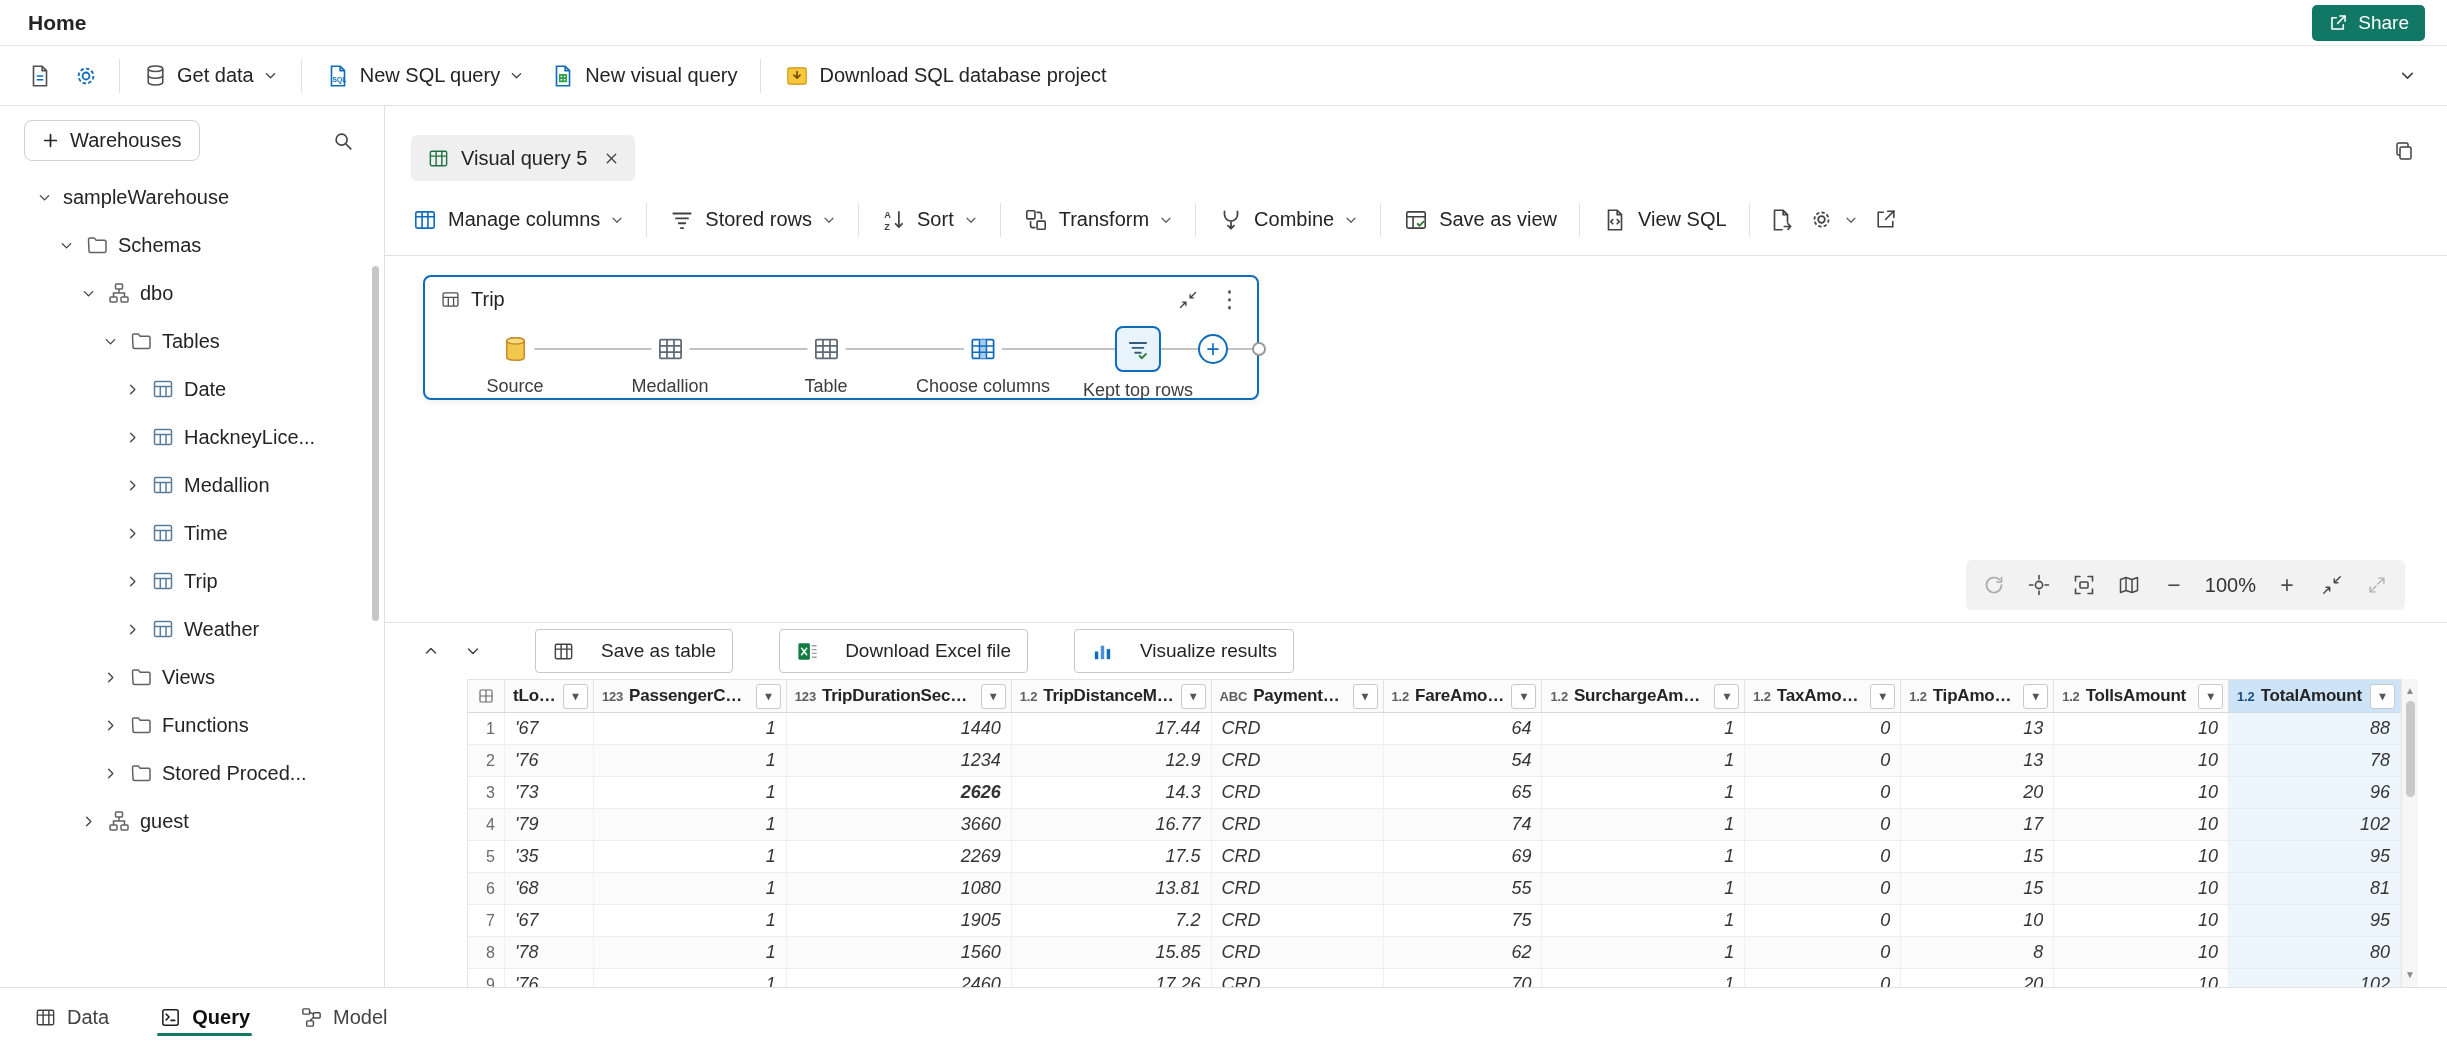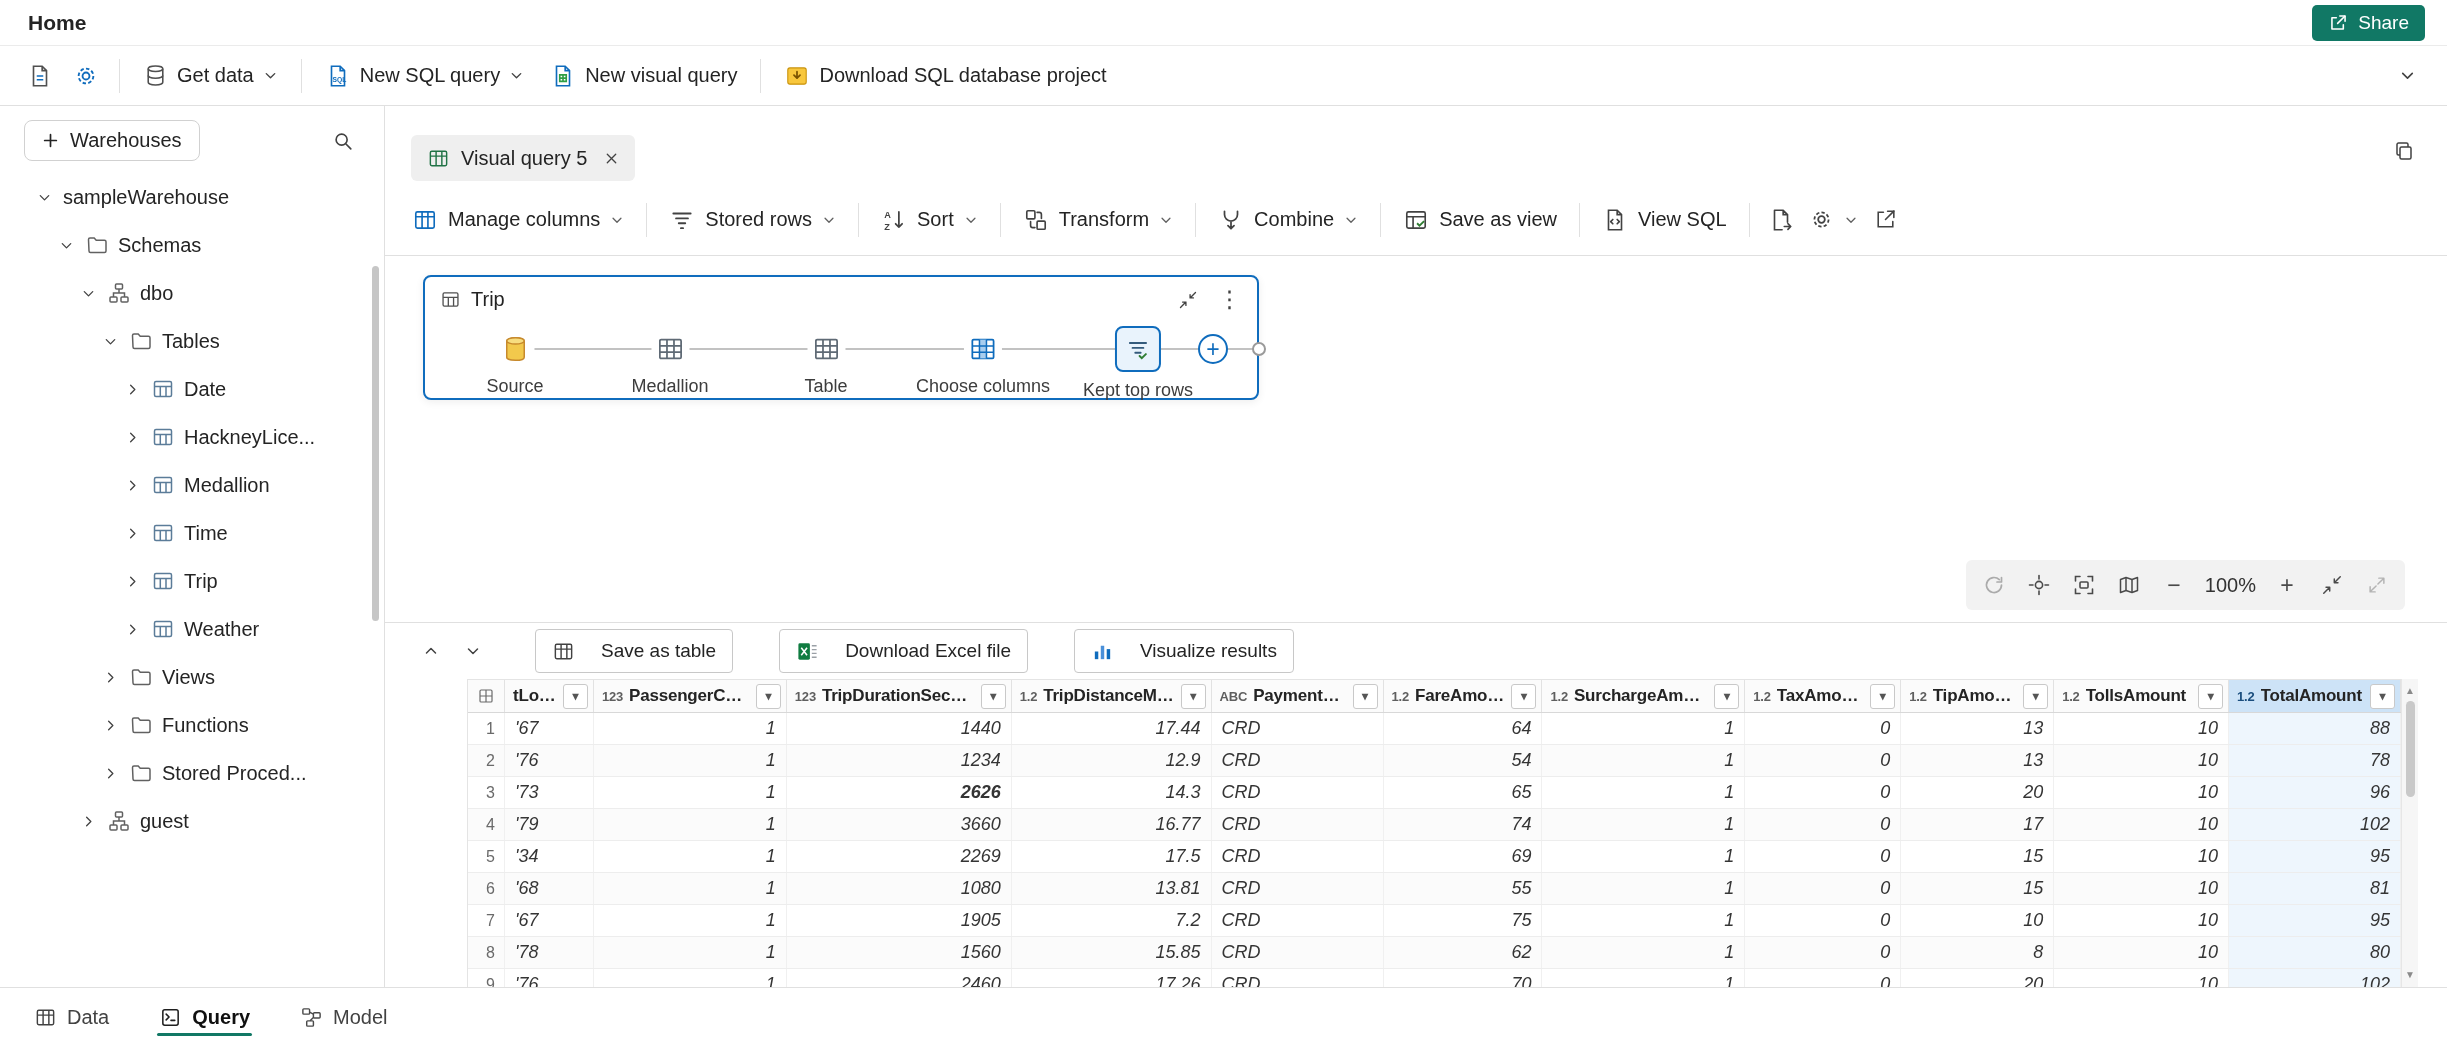--- a/index.html
+++ b/index.html
@@ -881,21 +881,21 @@
                   <div class="gc" style="width: 172px;">CRD</div>
                   <div class="gc num" style="width: 159px;">74</div>
                   <div class="gc num" style="width: 203px;">1</div>
                   <div class="gc num" style="width: 156px;">0</div>
                   <div class="gc num" style="width: 153px;">17</div>
                   <div class="gc num" style="width: 175px;">10</div>
                   <div class="gc num selcol" style="width: 172px;">102</div>
                 </div>
                 <div class="gr">
                   <div class="gc rn">5</div>
-                  <div class="gc" style="width: 89px;">'34</div>
+                  <div class="gc" style="width: 89px;">'35</div>
                   <div class="gc num" style="width: 193px;">1</div>
                   <div class="gc num" style="width: 225px;">2269</div>
                   <div class="gc num" style="width: 200px;">17.5</div>
                   <div class="gc" style="width: 172px;">CRD</div>
                   <div class="gc num" style="width: 159px;">69</div>
                   <div class="gc num" style="width: 203px;">1</div>
                   <div class="gc num" style="width: 156px;">0</div>
                   <div class="gc num" style="width: 153px;">15</div>
                   <div class="gc num" style="width: 175px;">10</div>
                   <div class="gc num selcol" style="width: 172px;">95</div>

